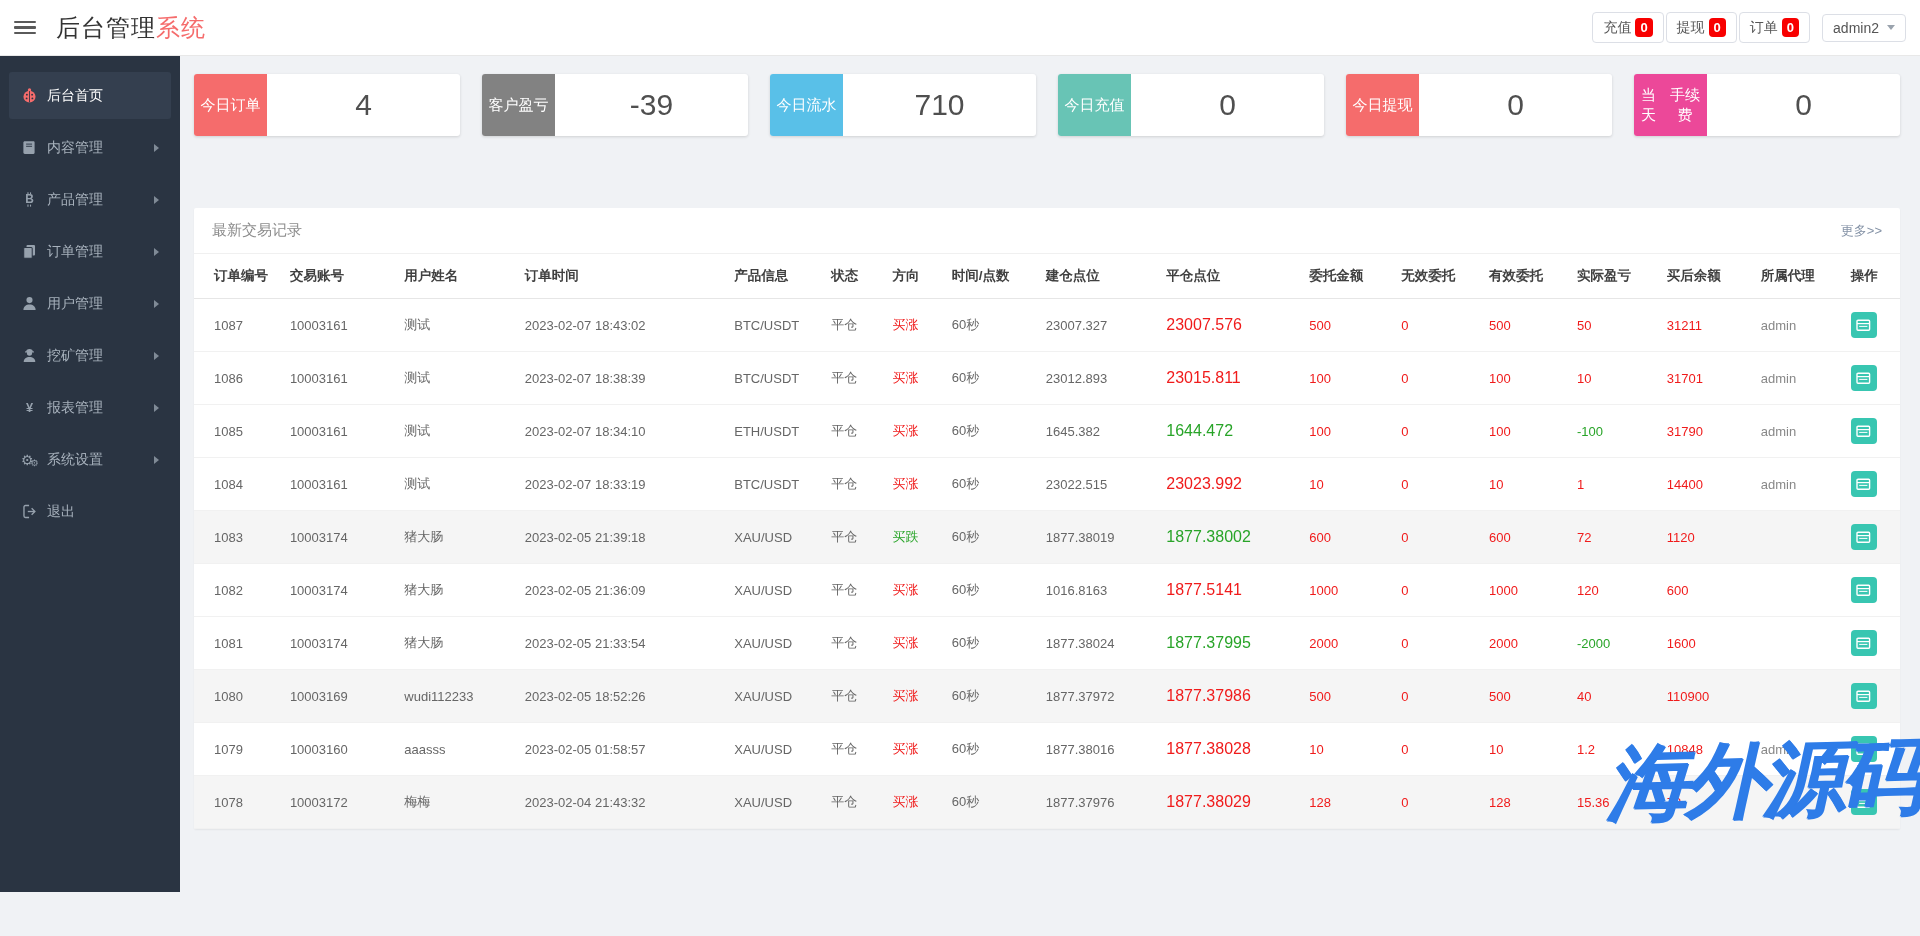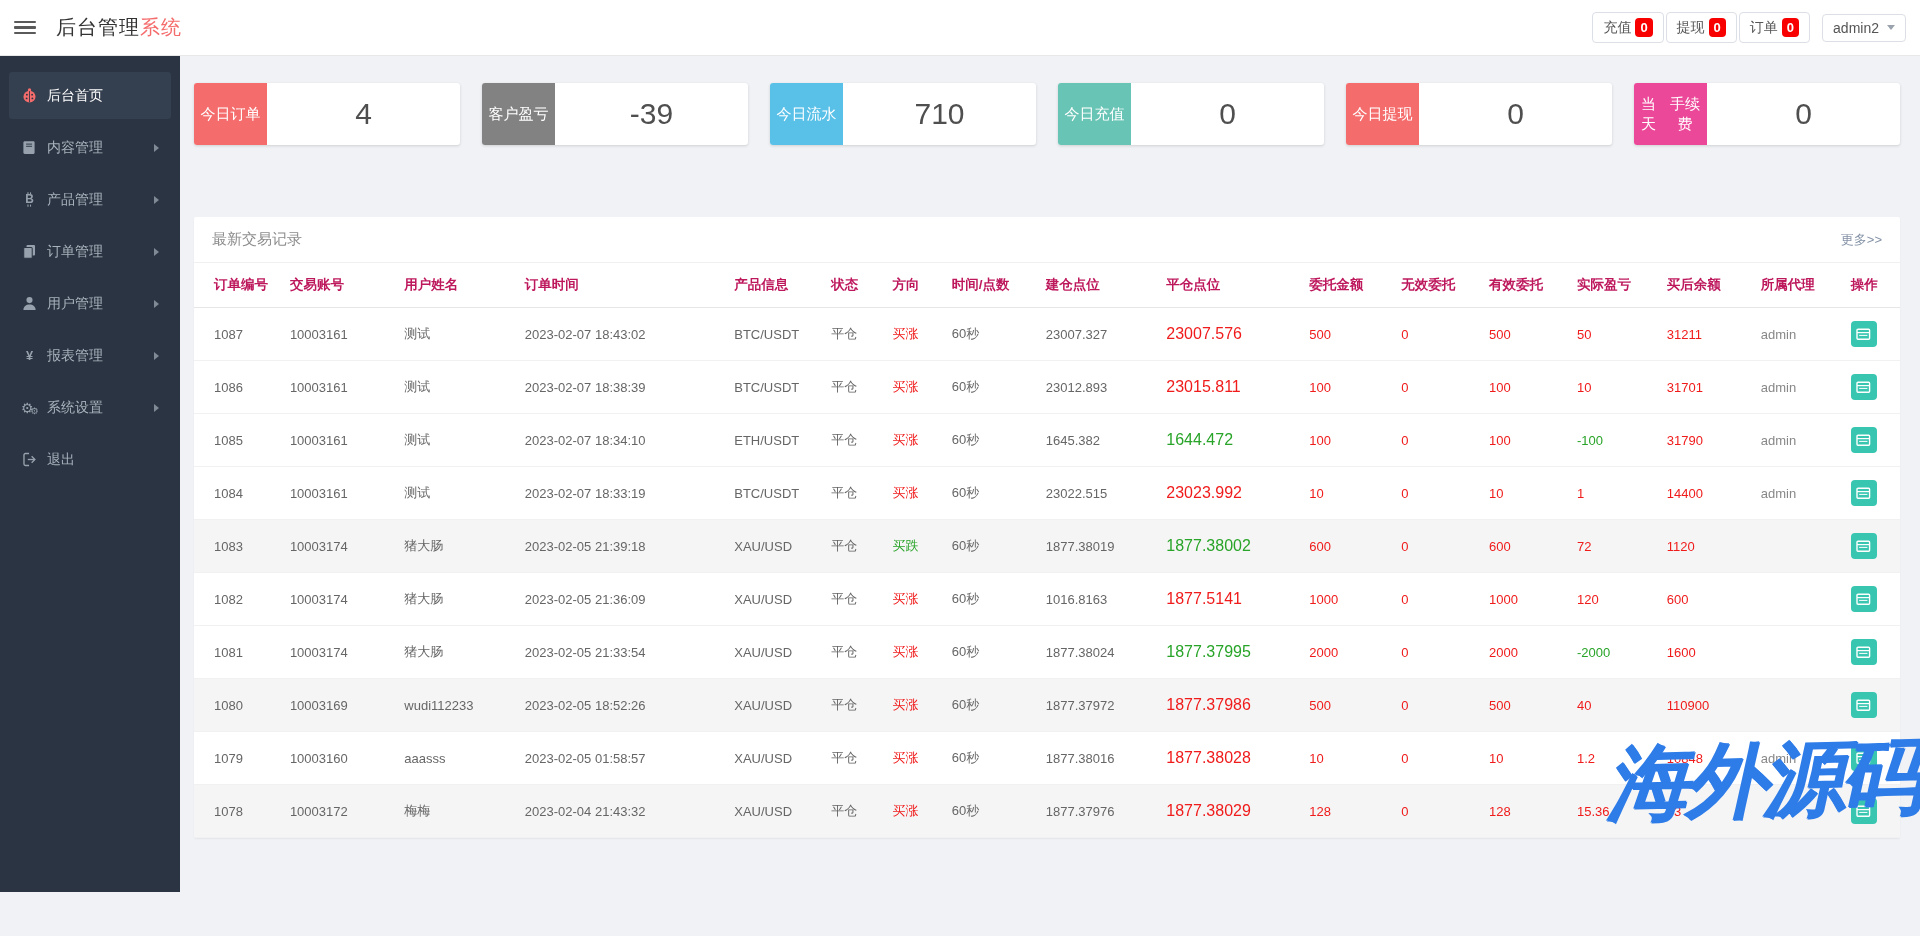--- a/index.html
+++ b/index.html
@@ -10,21 +10,21 @@
     color:#333;
     position:relative;
   }
   
   .topbar {
     height:56px; background:#fff; border-bottom:1px solid #e8e8e8;
     display:flex; align-items:center; padding:0 14px;
   }
   .burger { width:22px; display:flex; flex-direction:column; gap:3px; cursor:pointer; margin-right:20px; }
   .burger i { display:block; height:2.5px; background:#5a5a5a; border-radius:1px; }
-  .app-title { font-size:20px; color:#333; letter-spacing:1px; }
+  .app-title { font-size:24px; color:#333; letter-spacing:1px; }
   .app-title .accent { color:var(--salmon,#f56c6c); }
   .topbar-right { margin-left:auto; display:flex; align-items:center; gap:10px; }
   .hbtn {
     display:inline-flex; align-items:center; gap:4px;
     background:#fff; border:1px solid #dcdfe6; border-radius:4px;
     padding:5px 10px; font-size:14px; color:#555; cursor:pointer;
     font-family:inherit;
   }
   .badge {
     background:var(--badge,#f80000); color:#fff; font-weight:bold;
@@ -48,21 +48,21 @@
   .side-item.active { background:var(--sidebar-active,#343f4f); color:#fff; }
   .caret-right {
     margin-left:auto; width:0; height:0;
     border-top:4px solid transparent; border-bottom:4px solid transparent;
     border-left:5px solid #7f8a96;
   }
   
   .main { flex:1; padding:0 20px 0 14px; position:relative; }
   .stats-row { margin:28px 0 0 12px; display:flex; gap:56px; font-size:25px; color:#838383; }
   .stat .v { margin-left:8px; }
-  .cards-row { display:flex; gap:22px; margin-top:27px; }
+  .cards-row { display:flex; gap:22px; margin-top:18px; }
   .card {
     flex:1; height:62px; background:#fff; display:flex;
     box-shadow:0 1px 3px rgba(0,0,0,.14); border-radius:3px;
   }
   .card .tag {
     width:73px; color:#fff; font-size:15px; line-height:1.35;
     display:flex; align-items:center; justify-content:center; text-align:center;
     border-radius:3px 0 0 3px;
   }
   .card .val {
@@ -71,21 +71,21 @@
   }
   
   .panel { margin-top:72px; background:#fff; border-radius:2px; box-shadow:0 1px 2px rgba(0,0,0,.06); }
   .panel-head {
     padding:13px 18px; display:flex; align-items:center; border-bottom:1px solid #f0f0f0;
   }
   .panel-title { font-size:15px; color:#8c8c8c; }
   .more-link { margin-left:auto; font-size:13px; color:#8492a6; cursor:pointer; text-decoration:none; }
   table { width:100%; border-collapse:collapse; table-layout:fixed; }
   th {
-    text-align:left; font-size:13.5px; color:#be185d; padding:13px 6px;
+    text-align:left; font-size:13.5px; color:#404040; padding:13px 6px;
     border-bottom:1px solid #e6e6e6; white-space:nowrap;
   }
   td {
     font-size:13px; color:#666; padding:13px 6px; border-bottom:1px solid #f1f1f1;
     white-space:nowrap; overflow:hidden;
   }
   th:first-child, td:first-child { padding-left:20px; }
   tr.shaded td { background:#f5f5f5; }
   td.red, th.red { color:var(--red,#f01b1b); }
   td.green { color:var(--green,#28a428); }
@@ -185,20 +185,32 @@
           <span class="caret-right"></span>
         </div>
         <div class="side-item">
           <span class="icn">
             <svg width="17" height="17" viewBox="0 0 20 20" fill="currentColor">
               <circle cx="10" cy="6" r="3.6"></circle>
               <path d="M2.8 17.6c0-4 3.2-6.4 7.2-6.4s7.2 2.4 7.2 6.4z"></path>
             </svg>
           </span>
           <span>用户管理</span>
+          <span class="caret-right"></span>
+        </div>
+        <div class="side-item">
+          <span class="icn">
+            <svg width="17" height="17" viewBox="0 0 20 20" fill="currentColor">
+              <circle cx="10" cy="7.2" r="3.1"></circle>
+              <path d="M5.9 5.6c0-2 1.8-3.3 4.1-3.3s4.1 1.3 4.1 3.3z"></path>
+              <rect x="4.7" y="5" width="10.6" height="1.5" rx="0.75"></rect>
+              <path d="M3.2 17.6c0-3.6 3-5.8 6.8-5.8s6.8 2.2 6.8 5.8z"></path>
+            </svg>
+          </span>
+          <span>挖矿管理</span>
           <span class="caret-right"></span>
         </div>
         <div class="side-item">
           <span class="icn">
             <svg width="17" height="17" viewBox="0 0 20 20">
               <text x="10" y="15.2" text-anchor="middle" font-size="15" font-weight="bold" fill="currentColor">¥</text>
             </svg>
           </span>
           <span>报表管理</span>
           <span class="caret-right"></span>

